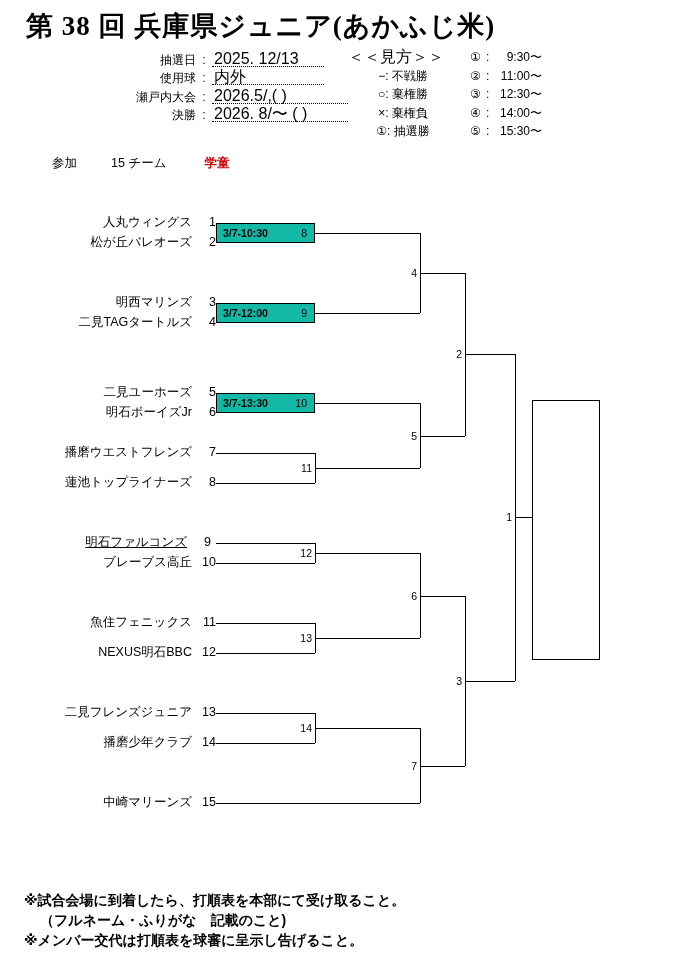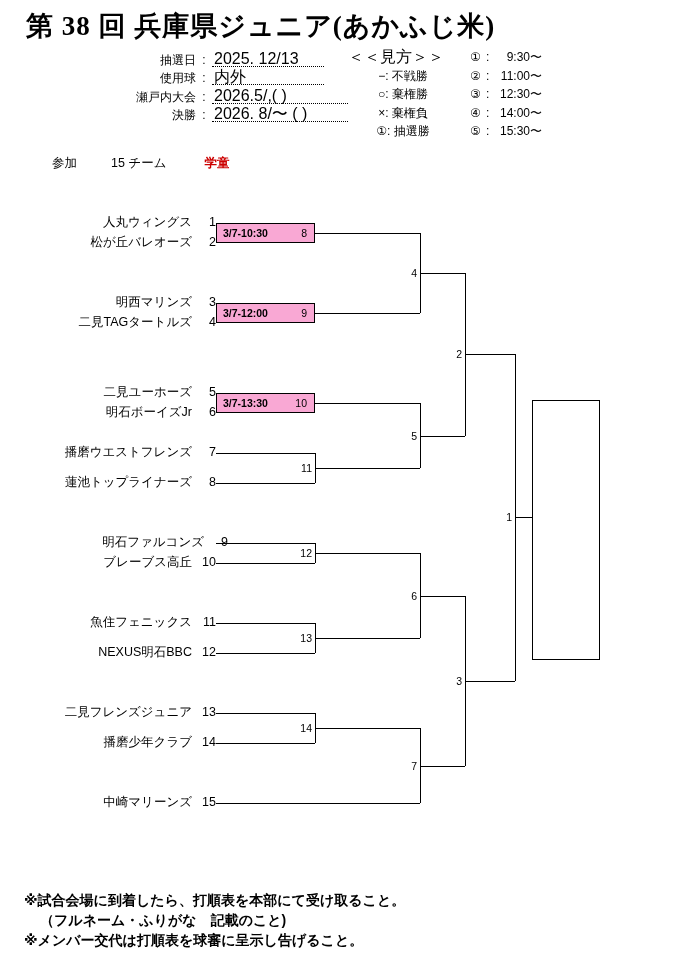--- a/index.html
+++ b/index.html
@@ -57,21 +57,21 @@
     text-align:right;line-height:12px;
   }
   .team .tname{}
   .team .tnum{display:inline-block;width:24px;text-align:right;}
 
   .ln{position:absolute;background:#000;}
   .hl{height:1px;}
   .vl{width:1px;}
 
   .mbox{
-    position:absolute;border:1px solid #000;background:#f9a8d4;
+    position:absolute;border:1px solid #000;background:#14b8a6;
     box-sizing:border-box;
   }
   .mbox .mtime{
     position:absolute;left:6px;top:50%;transform:translateY(-50%);
     font-size:10.5px;font-weight:700;white-space:nowrap;
     font-family:"Liberation Sans","DejaVu Sans",sans-serif;
   }
   .mbox .mnum{
     position:absolute;right:7px;top:50%;transform:translateY(-50%);
     font-size:10.5px;white-space:nowrap;
@@ -155,21 +155,21 @@
 
 <div class="abs" id="bracket">
     <div class="team" style="left: 20px; width: 196px; top: 36px;"><span class="tname">人丸ウィングス</span><span class="tnum">1</span></div>
     <div class="team" style="left: 20px; width: 196px; top: 56px;"><span class="tname">松が丘バレオーズ</span><span class="tnum">2</span></div>
     <div class="team" style="left: 20px; width: 196px; top: 116px;"><span class="tname">明西マリンズ</span><span class="tnum">3</span></div>
     <div class="team" style="left: 20px; width: 196px; top: 136px;"><span class="tname">二見TAGタートルズ</span><span class="tnum">4</span></div>
     <div class="team" style="left: 20px; width: 196px; top: 206px;"><span class="tname">二見ユーホーズ</span><span class="tnum">5</span></div>
     <div class="team" style="left: 20px; width: 196px; top: 226px;"><span class="tname">明石ボーイズJr</span><span class="tnum">6</span></div>
     <div class="team" style="left: 20px; width: 196px; top: 266px;"><span class="tname">播磨ウエストフレンズ</span><span class="tnum">7</span></div>
     <div class="team" style="left: 20px; width: 196px; top: 296px;"><span class="tname">蓮池トップライナーズ</span><span class="tnum">8</span></div>
-    <div class="team" style="left: 32px; width: 196px; top: 356px;"><span class="tname">明石ファルコンズ</span><span class="tnum">9</span></div>
+    <div class="team" style="left: 15px; width: 196px; top: 356px; text-decoration: underline;"><span class="tname">明石ファルコンズ</span><span class="tnum">9</span></div>
     <div class="team" style="left: 20px; width: 196px; top: 376px;"><span class="tname">ブレーブス高丘</span><span class="tnum">10</span></div>
     <div class="team" style="left: 20px; width: 196px; top: 436px;"><span class="tname">魚住フェニックス</span><span class="tnum">11</span></div>
     <div class="team" style="left: 20px; width: 196px; top: 466px;"><span class="tname">NEXUS明石BBC</span><span class="tnum">12</span></div>
     <div class="team" style="left: 20px; width: 196px; top: 526px;"><span class="tname">二見フレンズジュニア</span><span class="tnum">13</span></div>
     <div class="team" style="left: 20px; width: 196px; top: 556px;"><span class="tname">播磨少年クラブ</span><span class="tnum">14</span></div>
     <div class="team" style="left: 20px; width: 196px; top: 616px;"><span class="tname">中崎マリーンズ</span><span class="tnum">15</span></div>
     <div class="mbox" style="left: 216px; top: 43px; width: 99px; height: 20px;">
       <div class="mtime">3/7-10:30</div>
       <div class="mnum">8</div>
     </div>

